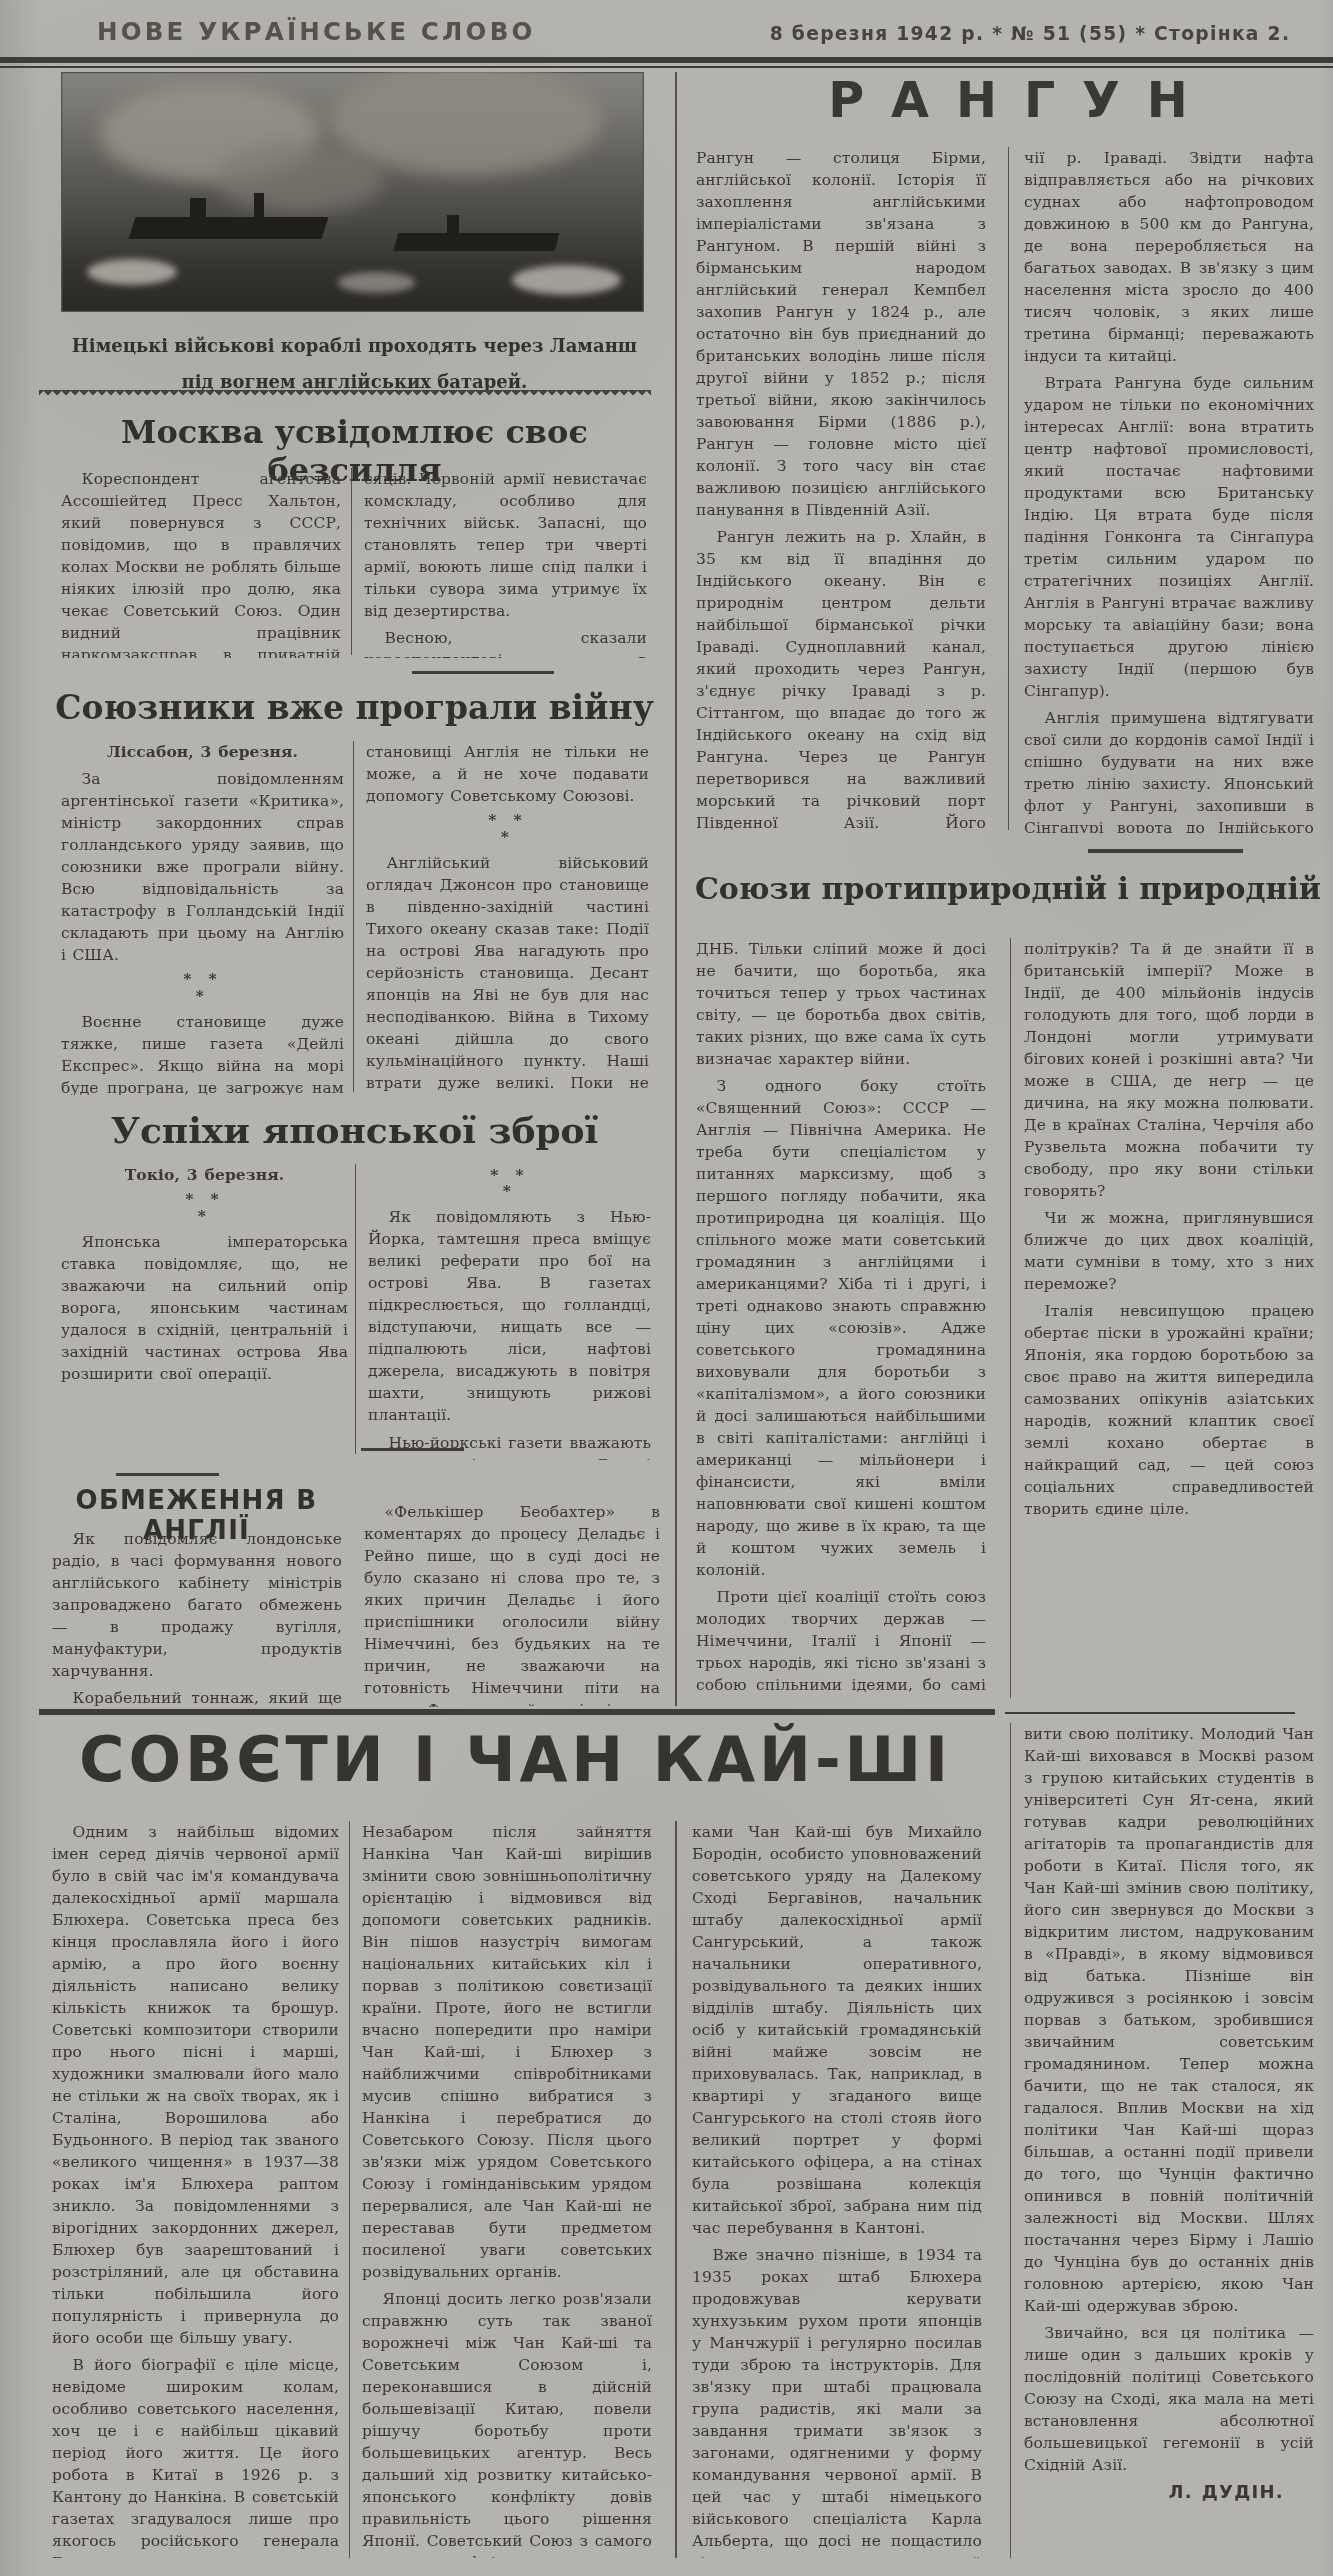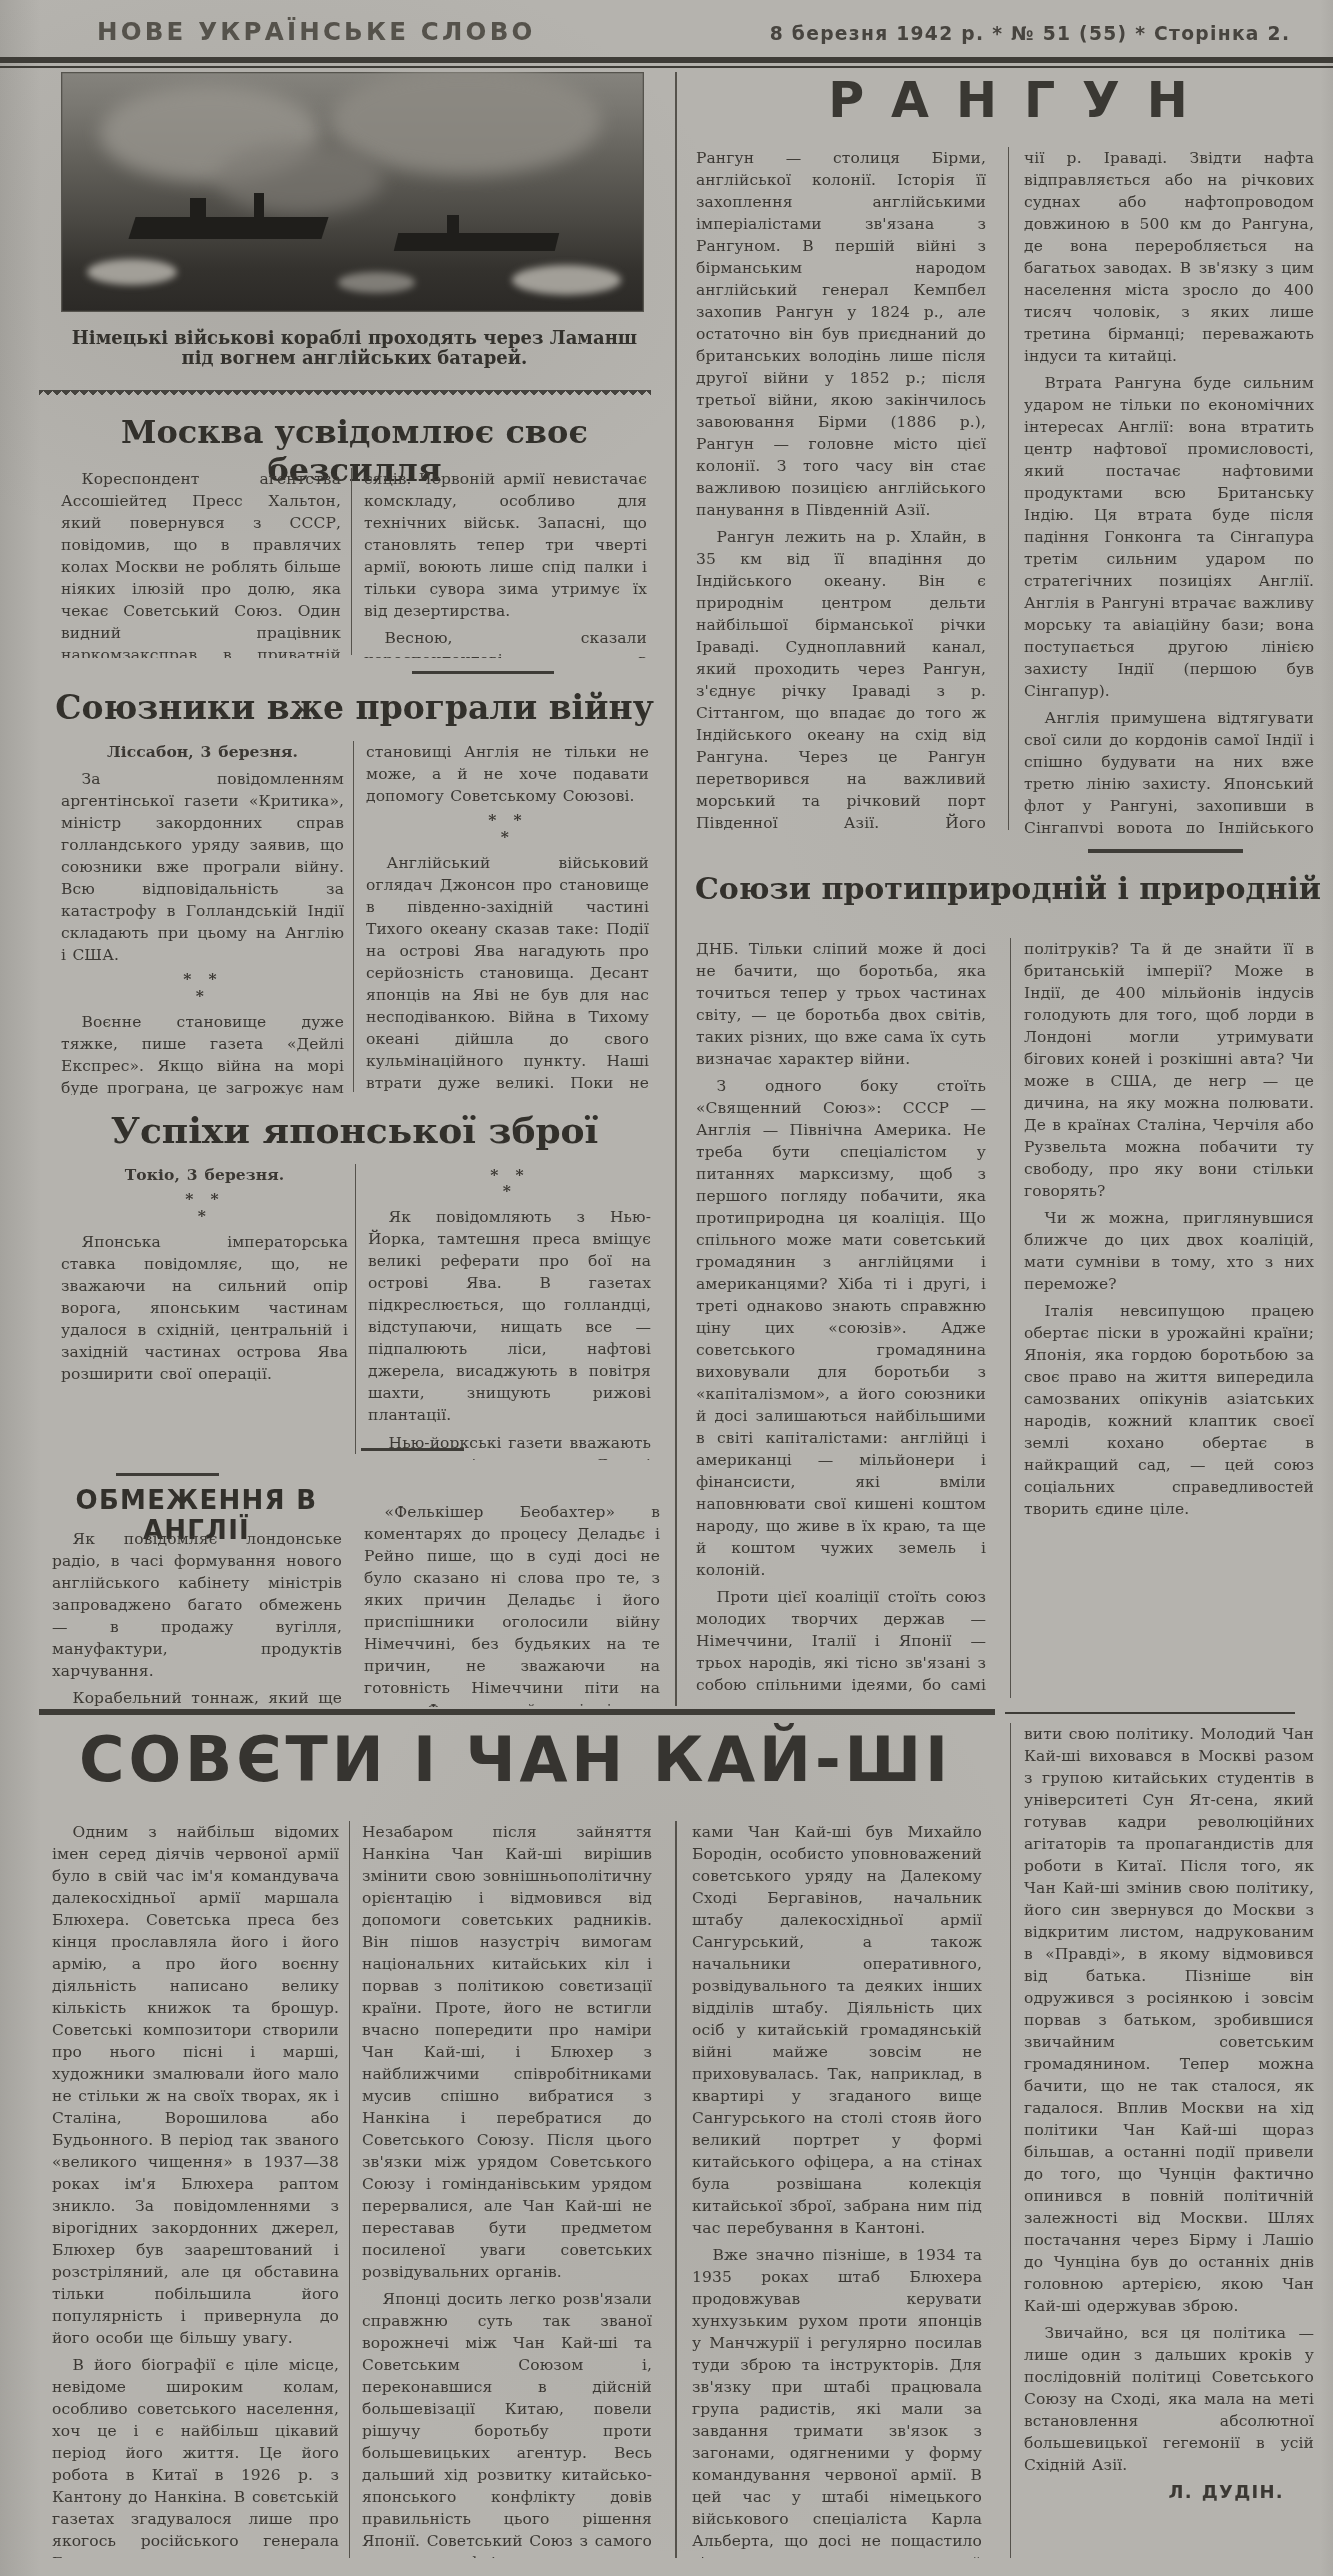--- a/index.html
+++ b/index.html
@@ -31,21 +31,21 @@
   .stars{text-align:center;white-space:pre-line;font-weight:bold;letter-spacing:5.2px;
          line-height:16.7px;font-size:15.5px;text-indent:0 !important;margin:2.6px 0 6.4px !important;}
   .sig{text-align:right;font-weight:bold;padding-right:30px;text-indent:0 !important;}
   .sig-sans{font-family:"DejaVu Sans",sans-serif;font-size:18px;letter-spacing:1.3px;}
   
   .photo{background:linear-gradient(180deg,#85837d 0%,#7a7872 14%,#615f59 38%,#4a4843 62%,#34322e 82%,#2b2926 100%);
          overflow:hidden;box-shadow:0 0 0 1.3px #55534d inset;}
   .smoke{position:absolute;border-radius:50%;filter:blur(9px);}
   .ship{position:absolute;background:#1f1e1b;}
   .splash{position:absolute;background:#a29f98;border-radius:50%;filter:blur(3.9px);}
-  .caption{text-align:center;font-weight:bold;font-size:18px;line-height:20px;color:#33312c;}
+  .caption{text-align:center;font-weight:bold;font-size:18px;line-height:36px;color:#33312c;}
   .zigzag{height:7.7px;border-top:1.9px solid #45433e;
     background:
       linear-gradient(135deg,#45433e 25%,transparent 25%) 0 0/9px 9px,
       linear-gradient(225deg,#45433e 25%,transparent 25%) 0 0/9px 9px;
     background-repeat:repeat-x;}
 </style>
 </head>
 <body>
 
 <div id="page">

